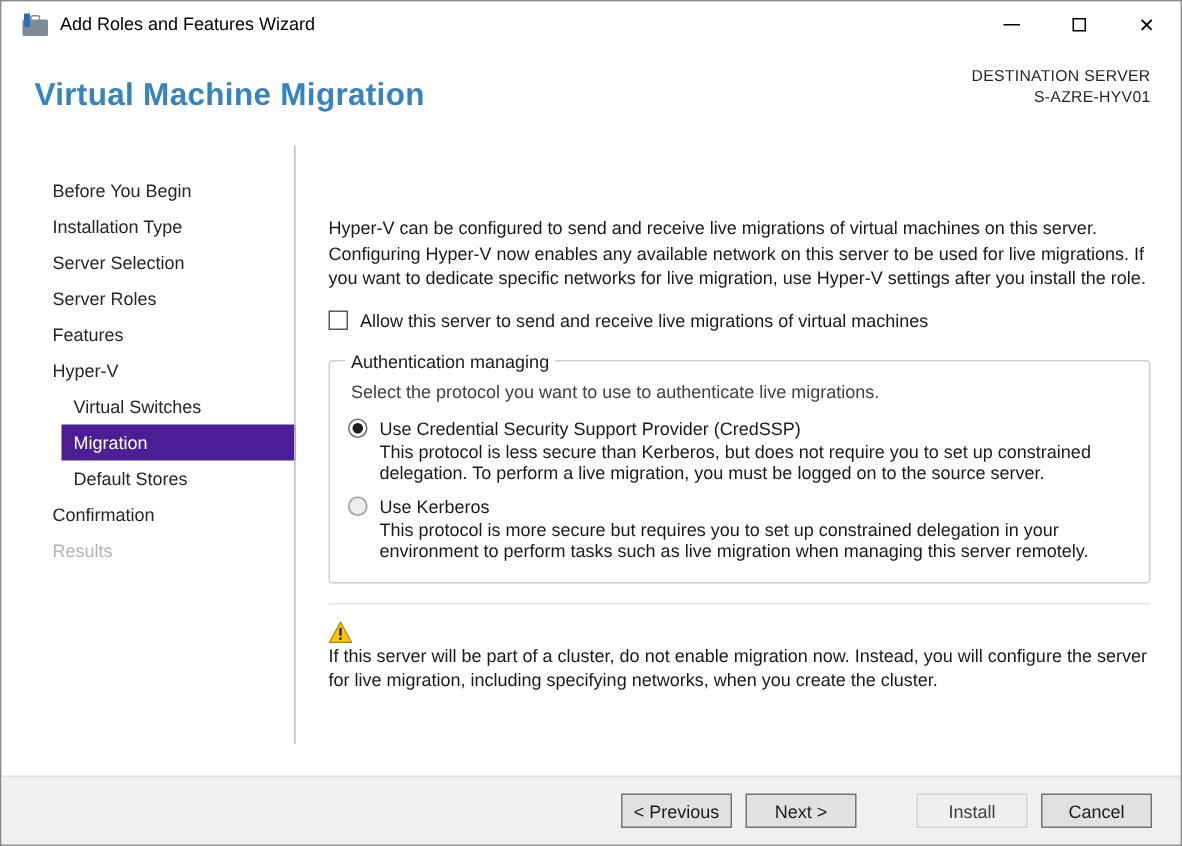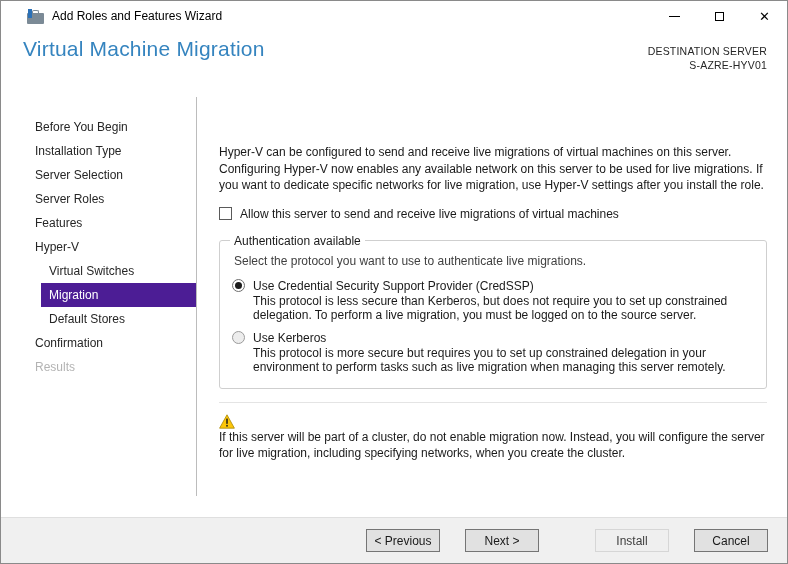--- a/index.html
+++ b/index.html
@@ -8,32 +8,32 @@
 
   .window {
     width:788px; height:564px; background:#fff;
     border:1px solid #8a8a8a;
     display:flex; flex-direction:column;
     font-size:12px; color:#1a1a1a;
     position:relative; overflow:hidden;
   }
 
   
-  .titlebar { flex:0 0 30px; display:flex; align-items:center; padding-left:26px; background:#fff; }
+  .titlebar { flex:0 0 30px; display:flex; align-items:center; padding-left:14px; background:#fff; }
   .titlebar-icon { width:17px; height:15px; margin-right:8px; position:relative; flex:0 0 auto; }
   .titlebar-title { font-size:12px; color:#000; }
   .win-controls { margin-left:auto; display:flex; height:100%; }
   .win-btn { width:45px; height:100%; display:flex; align-items:center; justify-content:center; cursor:pointer; color:#000; }
   .glyph-min { width:11px; height:1px; background:#000; display:block; }
   .glyph-max { width:9px; height:9px; border:1px solid #000; display:block; }
   .glyph-close { font-size:13px; line-height:1; }
 
   
   .header { flex:0 0 70px; display:flex; justify-content:space-between; padding:0 20px 0 22px; background:#fff; }
-  .page-title { margin-top:6px; font-size:21px; font-weight:400; color:#3584bf; letter-spacing:.2px; }
+  .page-title { margin-top:21px; font-size:21px; font-weight:700; color:#3584bf; letter-spacing:.2px; }
   .dest { text-align:right; margin-top:13px; font-size:10.5px; line-height:14px; color:#262626; letter-spacing:.2px; }
 
   
   .body { flex:1 1 auto; display:flex; min-height:0; background:#fff; }
 
   .sidebar { flex:0 0 196px; position:relative; }
   .sidebar-sep { position:absolute; right:0; top:-4px; bottom:21px; width:1px; background:#bcbcbc; }
   .nav { margin-top:14px; }
   .nav-item { height:24px; line-height:24px; padding-left:34px; color:#262626; cursor:pointer; white-space:nowrap; }
   .nav-item.sub { padding-left:48px; }
@@ -59,21 +59,21 @@
   .option-desc { margin-left:21px; line-height:14px; max-width:552px; margin-top:1px; }
 
   .warn-sep { height:1px; background:#e4e4e4; margin:0 0 10px 0; }
   .warning { display:flex;flex-direction:column; }
   .warning-icon { width:16px; height:15px; margin-right:8px; margin-top:1px; flex:0 0 auto; }
   .warning-text { line-height:16.5px; max-width:558px; }
 
   
   .footer { flex:0 0 46px; background:#f0f0f0; border-top:1px solid #dfdfdf; display:flex; align-items:center; justify-content:flex-end; padding-right:19px; }
   .btn {
-    min-width:74px; height:23px; margin-left:25px;
+    min-width:74px; height:23px; margin-left:9px;
     background:#e1e1e1; border:1px solid #757575;
     font-family:"Liberation Sans", sans-serif; font-size:12px; color:#1a1a1a;
     cursor:pointer; padding:0 4px;
   }
   .btn.gap-right { margin-right:31px; }
   .btn:disabled { background:#efefef; border-color:#d6d6d6; color:#404040; cursor:default; }
 
   
   .tb-box { position:absolute; left:0; top:4px; width:17px; height:11px; background:#7b8a96; border-radius:1px; }
   .tb-lid { position:absolute; left:5px; top:1px; width:7px; height:4px; border:1px solid #7b8a96; border-bottom:none; border-radius:2px 2px 0 0; }
@@ -134,21 +134,21 @@
     <div class="content">
 
       <div class="intro">Hyper-V can be configured to send and receive live migrations of virtual machines on this server. Configuring Hyper-V now enables any available network on this server to be used for live migrations. If you want to dedicate specific networks for live migration, use Hyper-V settings after you install the role.</div>
 
       <div class="check-row">
         <span class="checkbox"></span>
         <span>Allow this server to send and receive live migrations of virtual machines</span>
       </div>
 
       <fieldset class="groupbox">
-        <legend>Authentication available</legend>
+        <legend>Authentication managing</legend>
         <div class="group-intro">Select the protocol you want to use to authenticate live migrations.</div>
 
         <div class="option">
           <div class="option-head">
             <span class="radio checked"></span>
             <span>Use Credential Security Support Provider (CredSSP)</span>
           </div>
           <div class="option-desc">This protocol is less secure than Kerberos, but does not require you to set up constrained delegation. To perform a live migration, you must be logged on to the source server.</div>
         </div>
 

